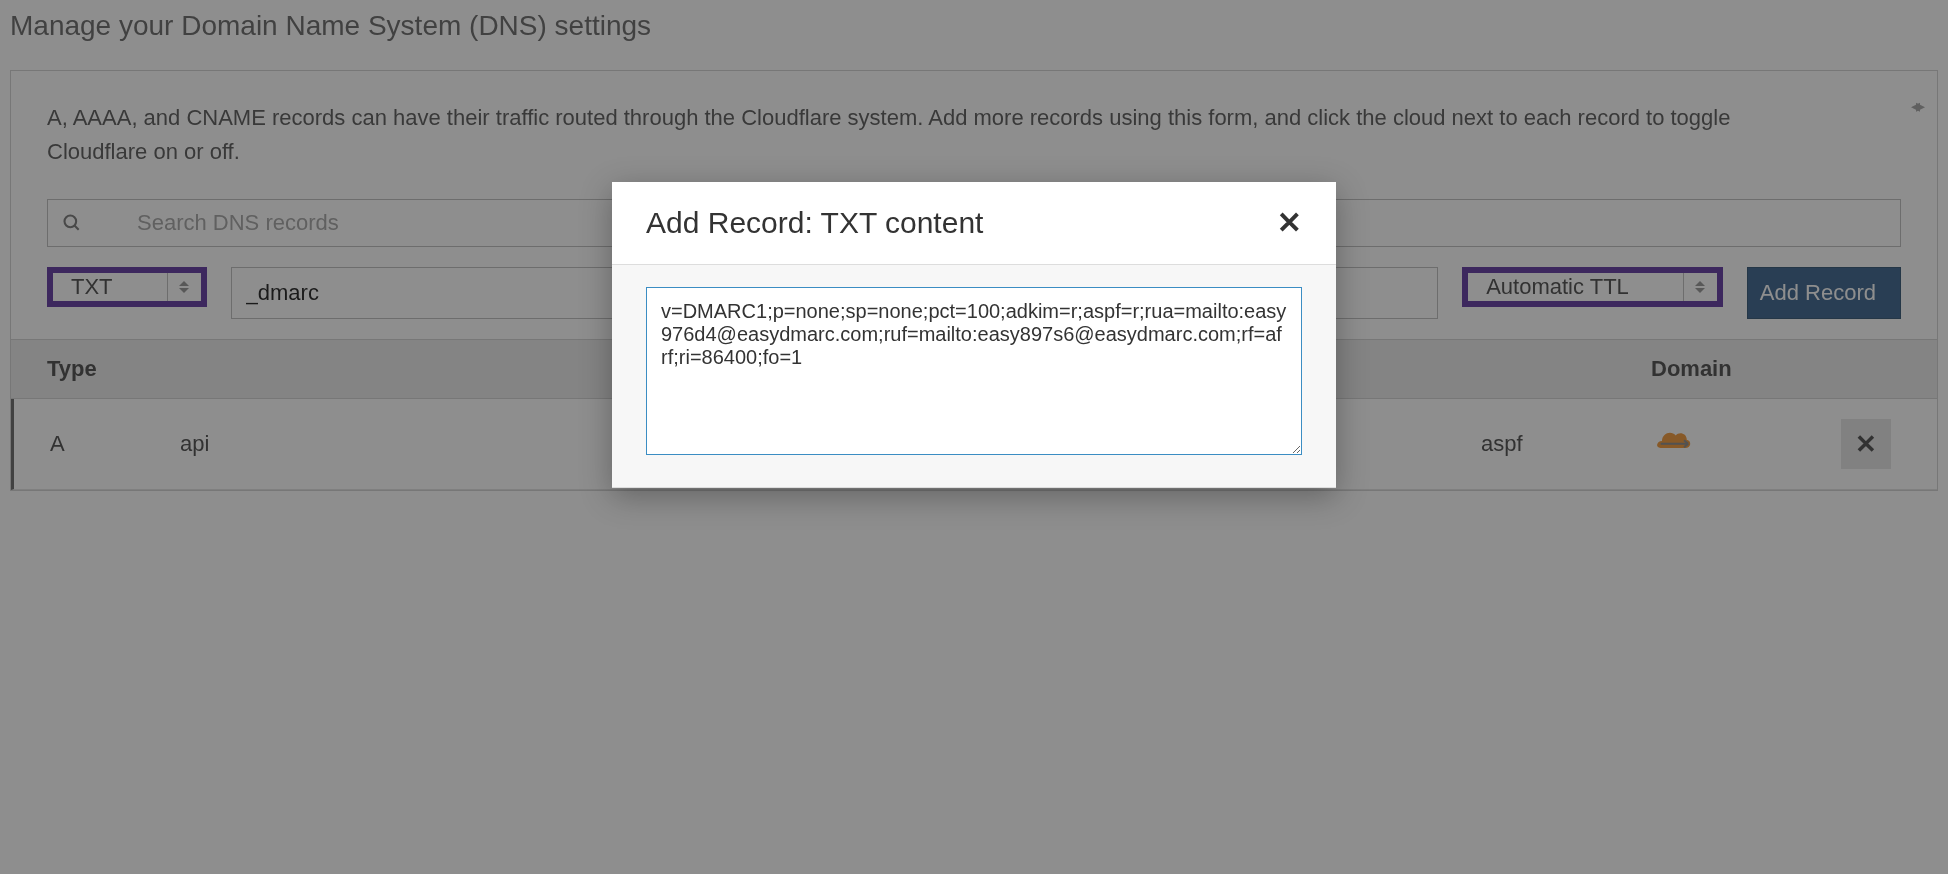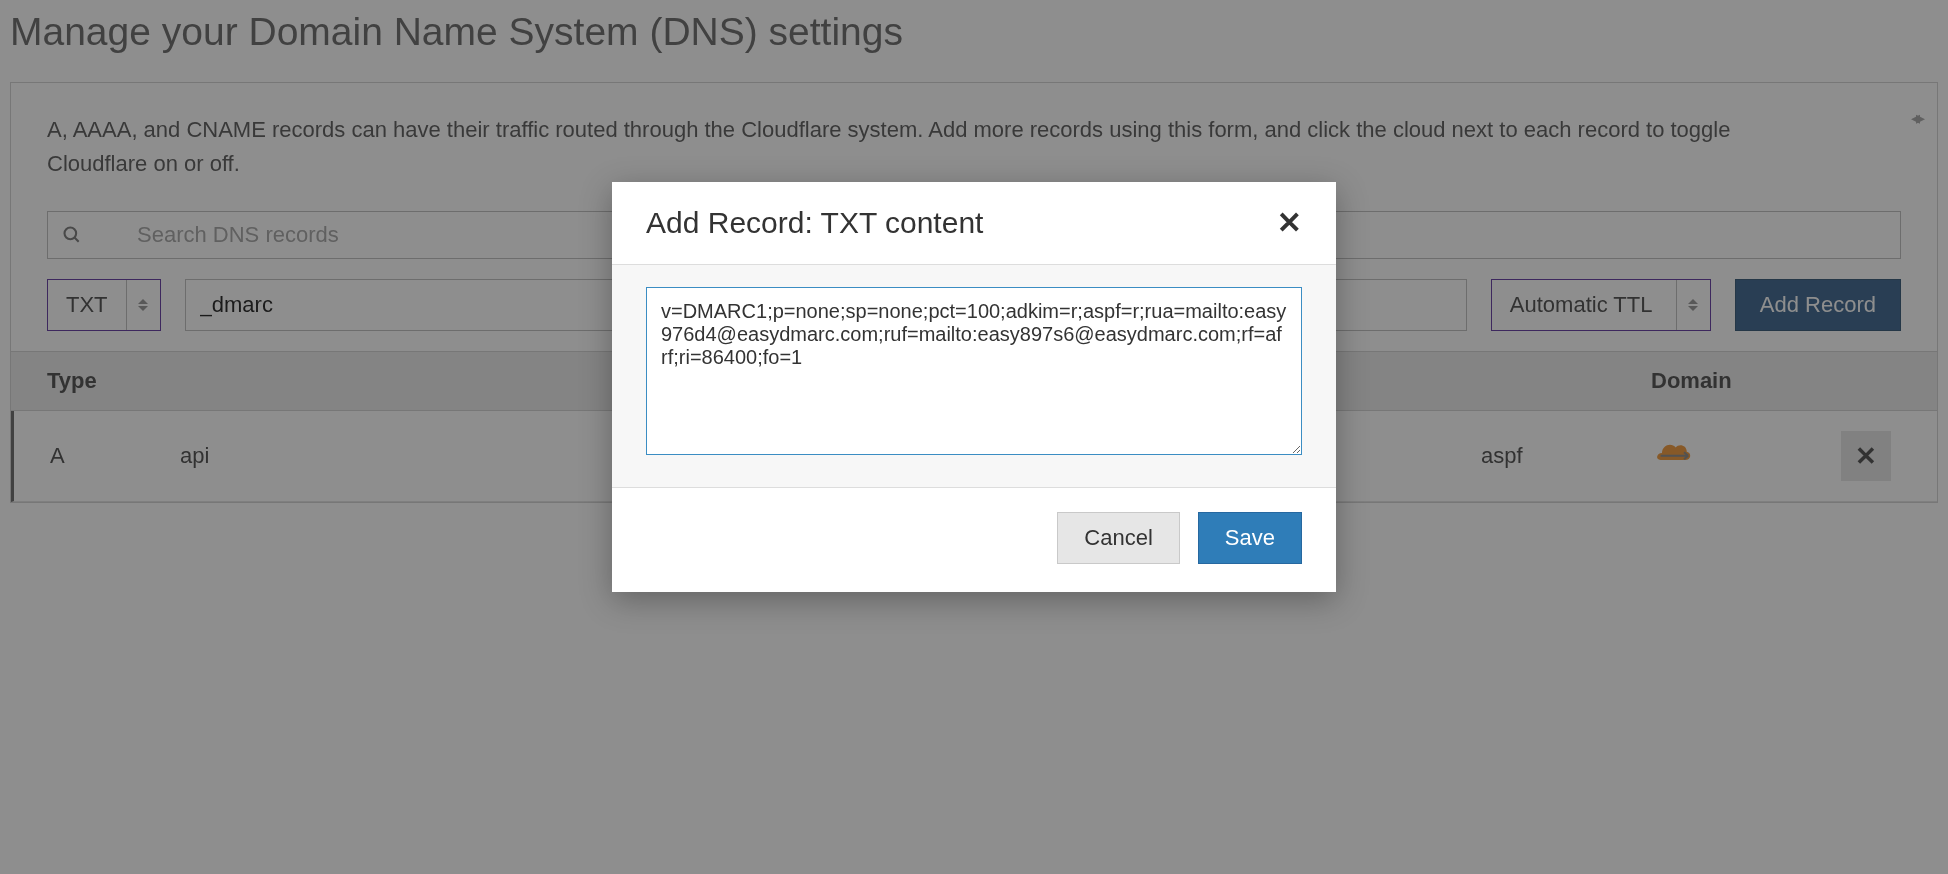--- a/index.html
+++ b/index.html
@@ -16,21 +16,21 @@
     padding: 10px 10px 0 10px;
   }
 
   h1.page-title {
     font-size: 48px;
     font-weight: 400;
     color: #222;
     margin-bottom: 8px;
   }
   .page-subtitle {
-    font-size: 39px;
+    font-size: 28px;
     font-weight: 300;
     color: #555;
     margin-bottom: 28px;
   }
 
   .card {
     border: 1px solid #ccc;
     background: #fff;
     padding: 30px 36px 0 36px;
     position: relative;
@@ -84,25 +84,26 @@
   .search-input::placeholder { color: #9a9a9a; }
 
   .form-row {
     display: flex;
     gap: 24px;
     align-items: stretch;
     margin-bottom: 0;
   }
 
   .select-like {
-    border: 1px solid #4c1d95;
+    border: 6px solid #4c1d95;
     display: flex;
     align-items: center;
     background: #fff;
-    height: 52px;
+    height: 40px;
+    gap: 36px;
   }
   .select-like .sl-text {
     padding: 0 18px;
     font-size: 22px;
     color: #333;
   }
   .select-like .sl-caret {
     border-left: 1px solid #b5b5b5;
     width: 34px;
     height: 100%;
@@ -140,21 +141,21 @@
     border: 1px solid #24527e;
     color: #fff;
     font-size: 22px;
     padding: 0 24px;
     height: 52px;
     cursor: pointer;
   }
   .add-btn { background:#2c6496; }
   .add-btn { background:#2c5e8e; }
   .add-btn { background:#285d8f; }
-  .add-btn { background:#2a5d8e; }
+  .add-btn { background:#2a5d8e;padding-left:12px; }
   .add-btn { background:#285b8b; }
   .add-btn { background:#2a5e8f; }
   .add-btn { background:#2a5e90; }
   .add-btn { background:#2a5d8e; }
   .add-btn { background:#2a5d8e; }
   .add-btn { background:#2a5d8e; }
   .add-btn { background:#2a5d8e; }
   .add-btn { background:#2c6294; }
   .add-btn { background:#2b6193; }
   .add-btn { background:#2b6092; }
@@ -408,18 +409,14 @@
   <div class="modal">
     <div class="modal-header">
       <div class="modal-title">Add Record: TXT content</div>
       <div class="close-x">
         <span>✕</span>
       </div>
     </div>
     <div class="modal-body">
       <textarea class="content-area" style="">v=DMARC1;p=none;sp=none;pct=100;adkim=r;aspf=r;rua=mailto:easy976d4@easydmarc.com;ruf=mailto:easy897s6@easydmarc.com;rf=afrf;ri=86400;fo=1</textarea>
     </div>
-    <div class="modal-footer">
-      <button class="btn btn-cancel">Cancel</button>
-      <button class="btn btn-save">Save</button>
-    </div>
   </div>
 </div>
 
 </body></html>

